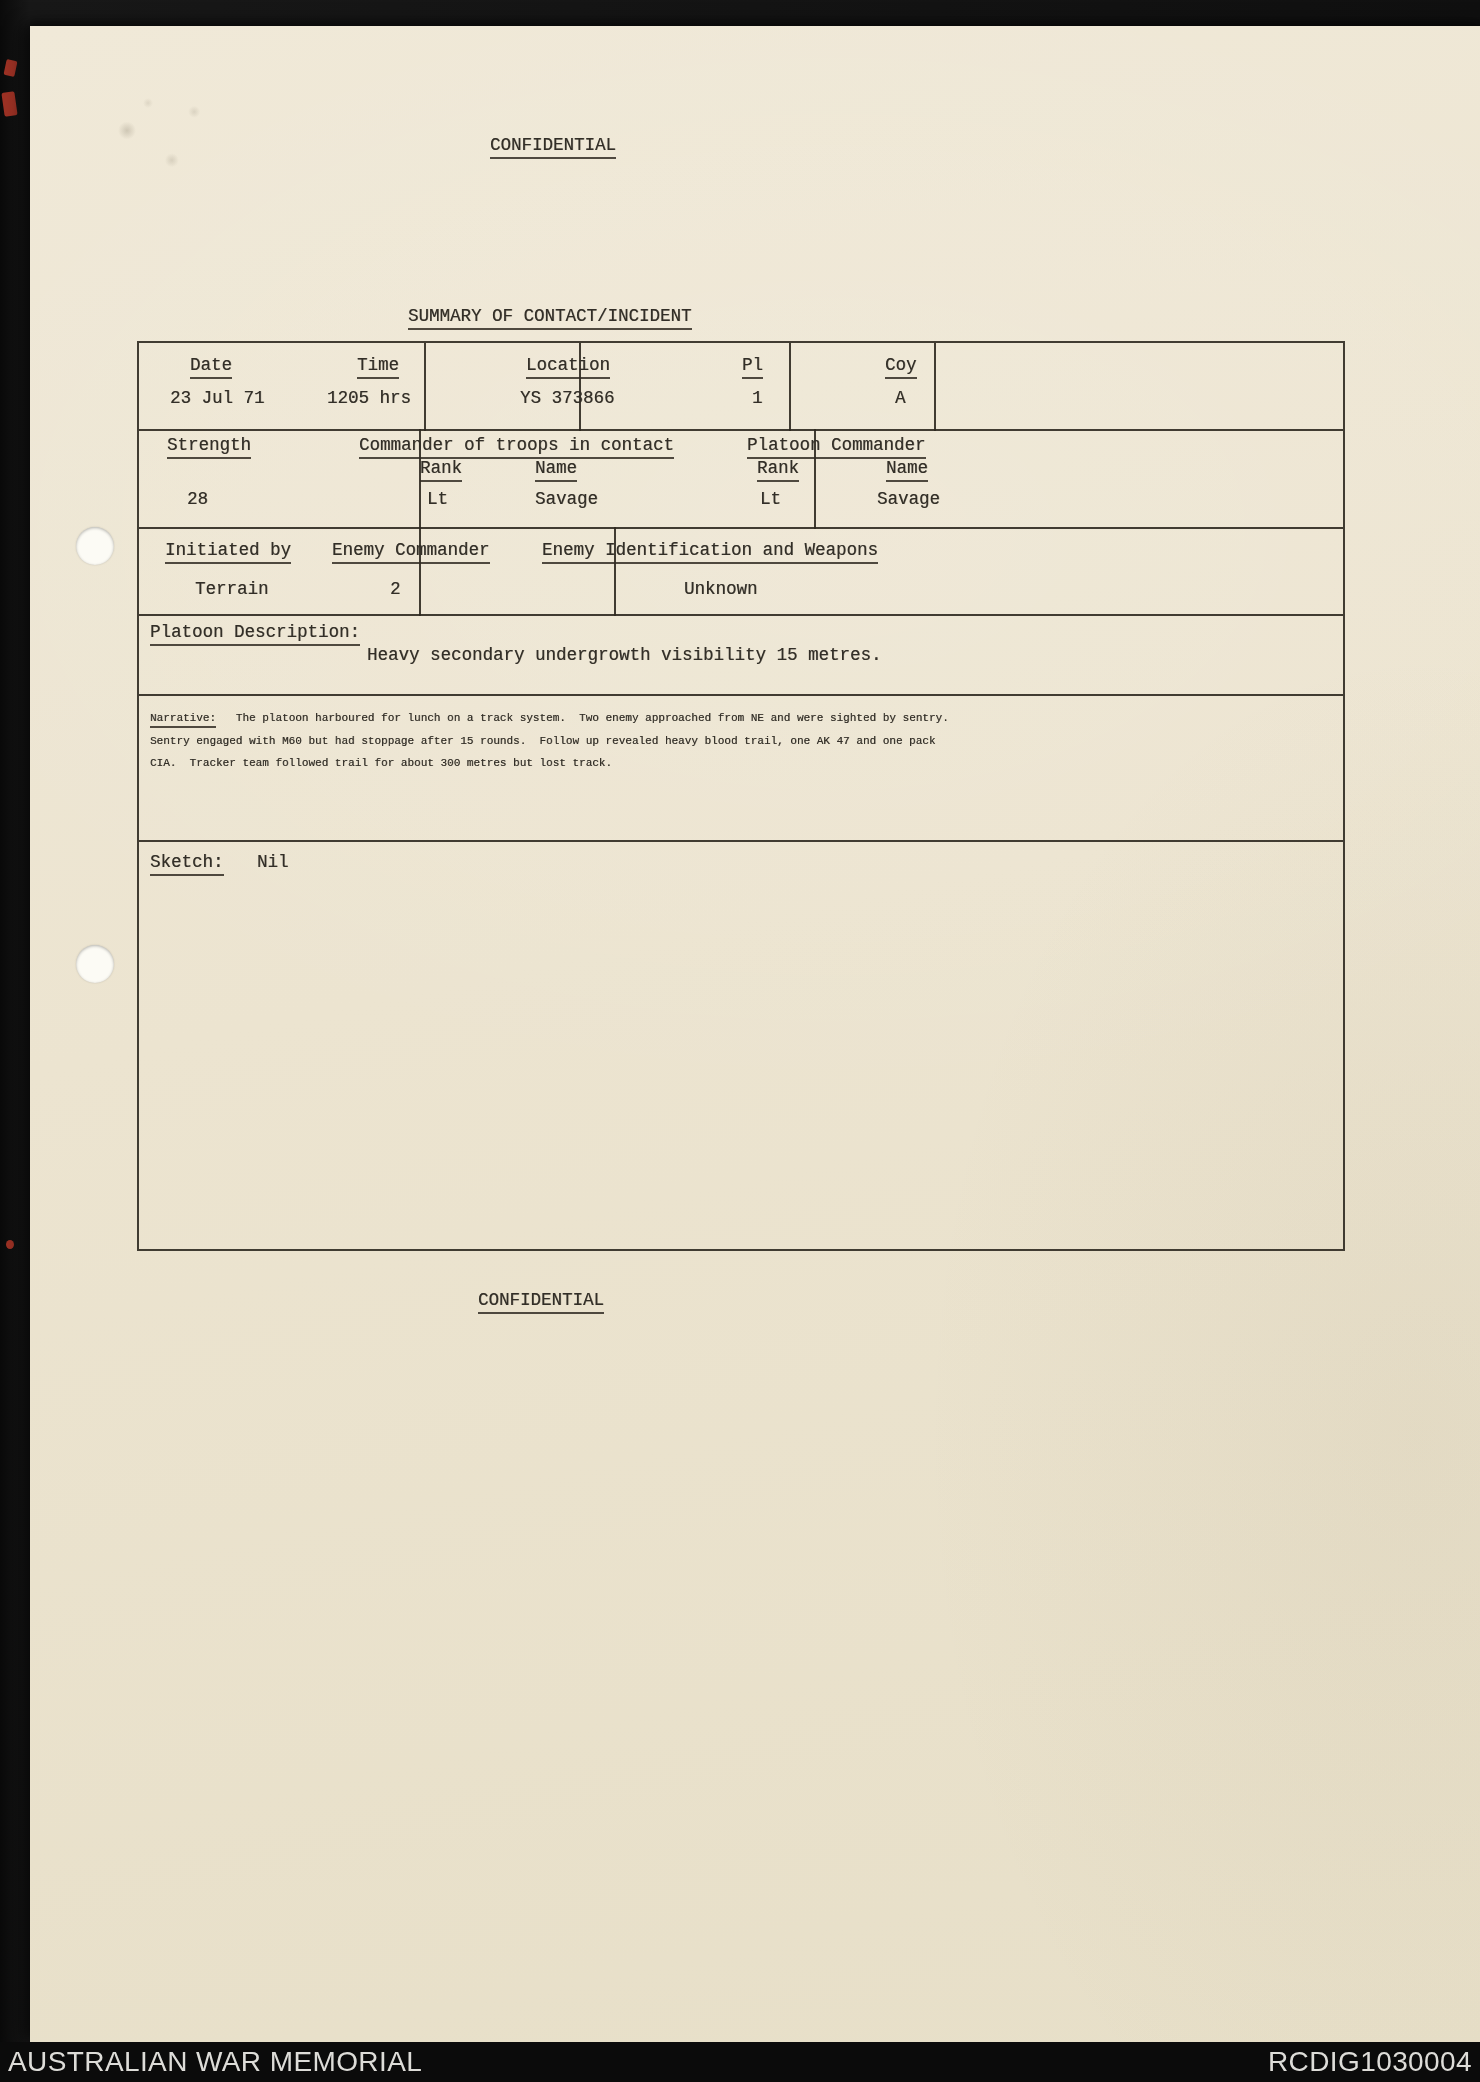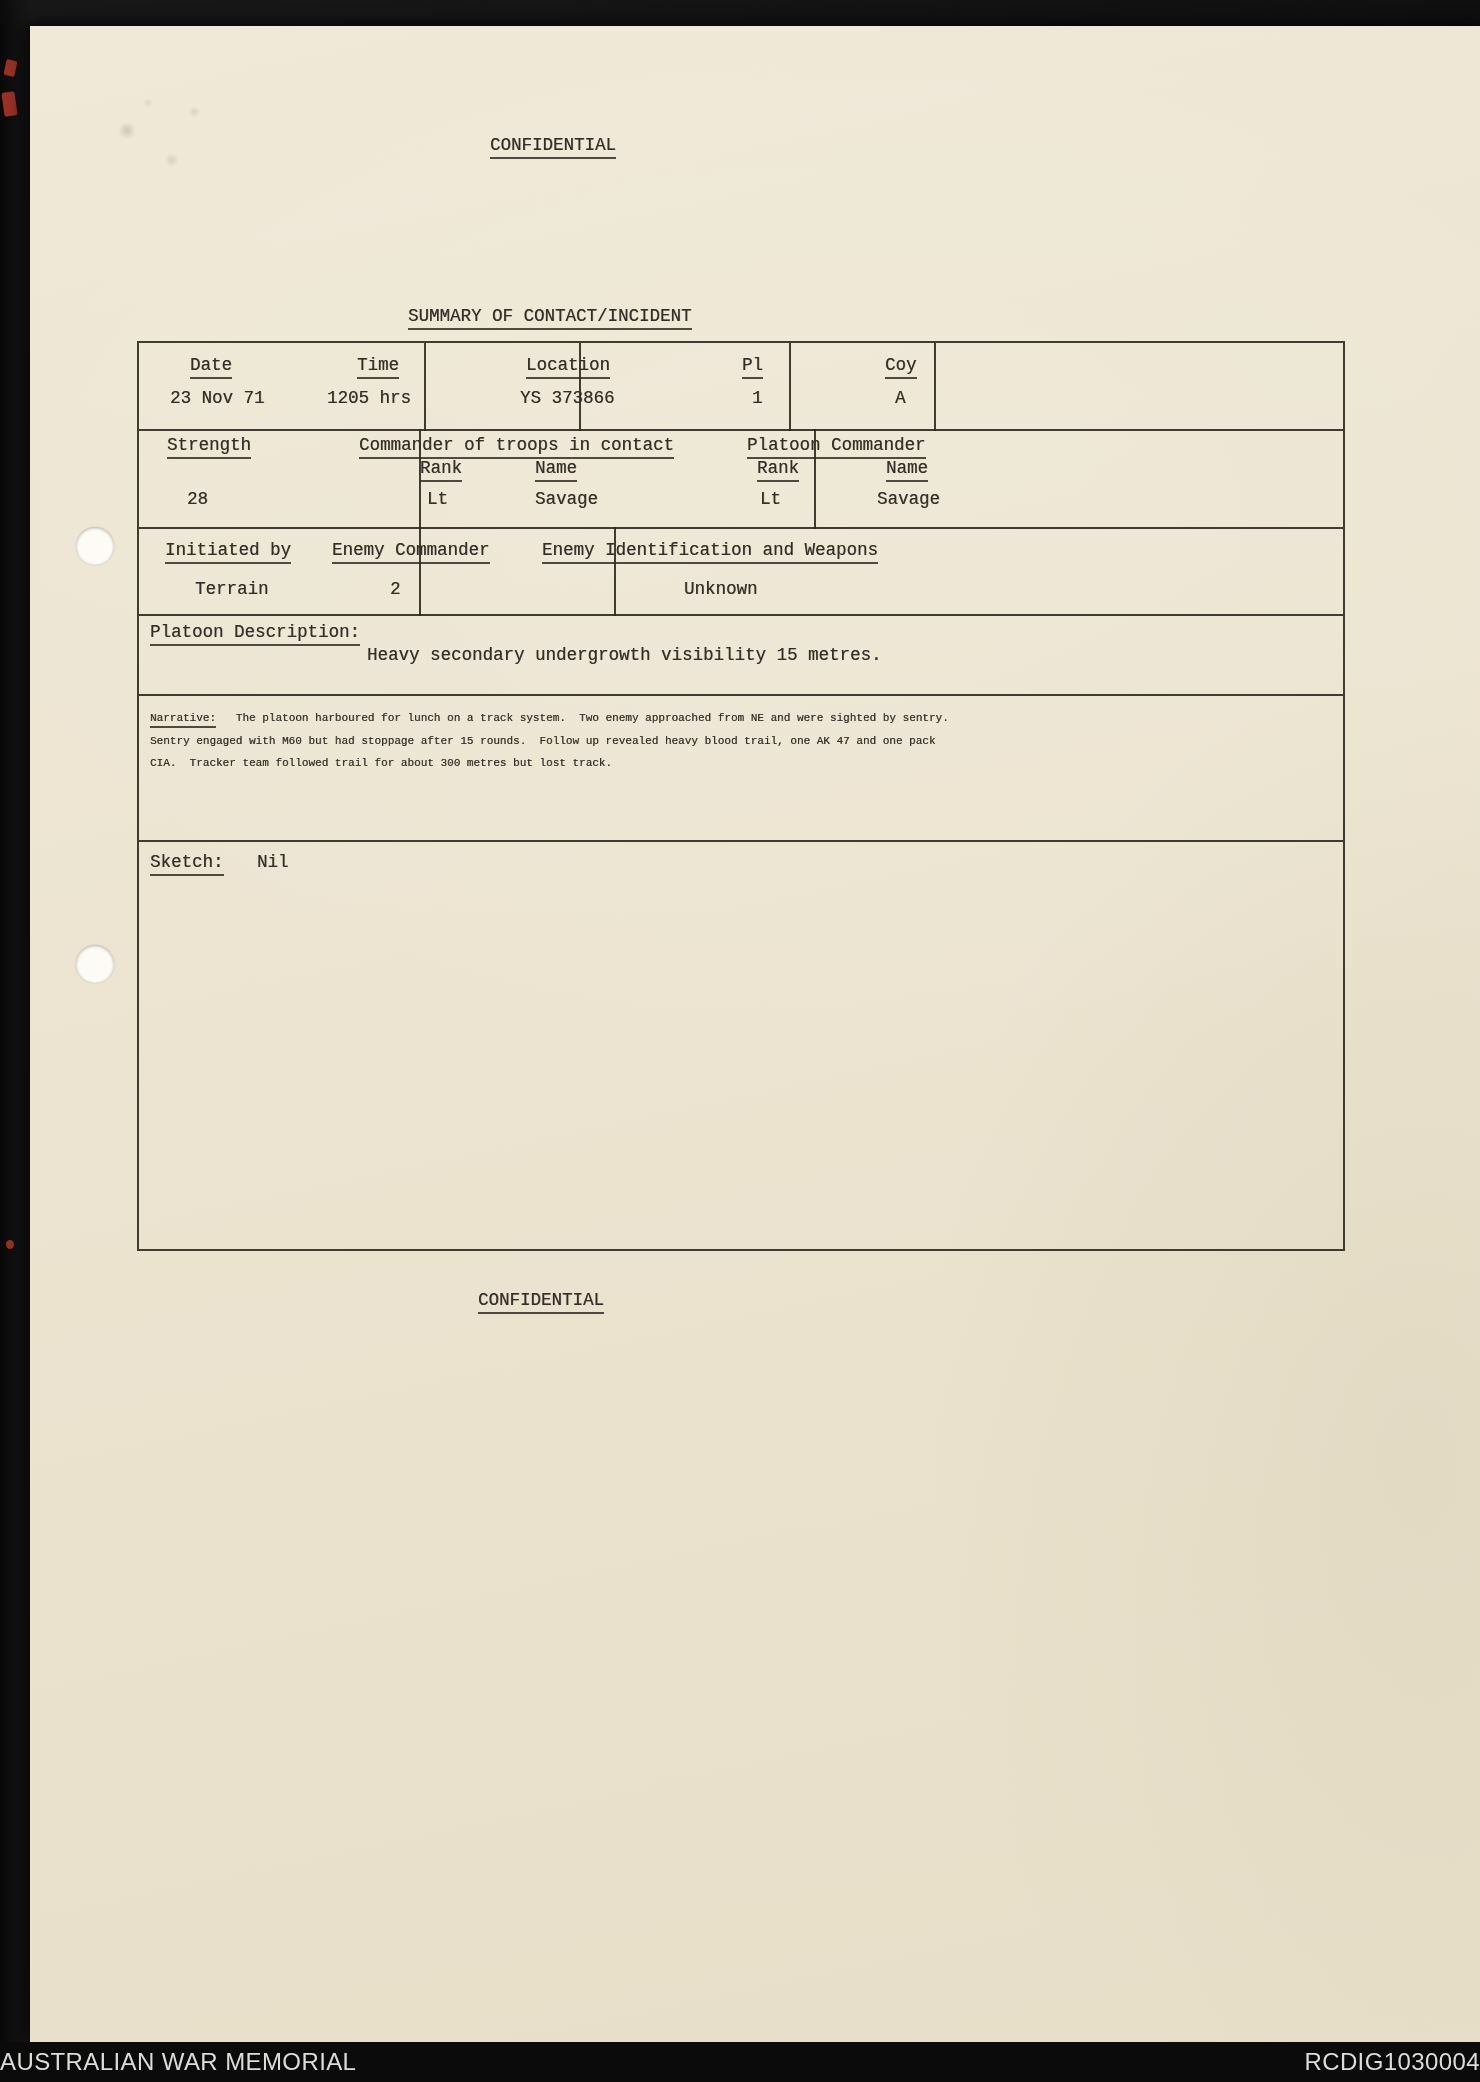--- a/index.html
+++ b/index.html
@@ -64,21 +64,21 @@
               radial-gradient(circle at 78% 28%, rgba(90,80,60,0.14) 0, transparent 6px),
               radial-gradient(circle at 45% 20%, rgba(90,80,60,0.12) 0, transparent 5px); }
 
   .redmark { position:absolute; background:#b23728; opacity:0.88; border-radius:2px; }
   .rm1 { left:5px; top:60px; width:11px; height:16px; transform:rotate(12deg); }
   .rm2 { left:3px; top:92px; width:13px; height:24px; transform:rotate(-8deg); }
   .rm3 { left:6px; top:1240px; width:8px; height:9px; border-radius:50%; }
 
   .footerbar { position:absolute; left:0; bottom:0; width:1480px; height:40px;
                background:#0b0b0b; display:flex; align-items:center; justify-content:space-between;
-               padding:0 0; font-family:"Liberation Sans",sans-serif; font-size:24px;
+               padding:0 8px; font-family:"Liberation Sans",sans-serif; font-size:28px;
                color:#dddcd8; letter-spacing:0.4px; }
 </style>
 </head>
 <body>
 
 <div id="page">
 
   <div class="redmark rm1"></div>
   <div class="redmark rm2"></div>
   <div class="redmark rm3"></div>
@@ -93,21 +93,21 @@
     <span class="t u" style="left:378px; top:280px">SUMMARY OF CONTACT/INCIDENT</span>
 
     <div class="tbl">
 
       <span class="t u" style="left:51px;  top:12px">Date</span>
       <span class="t u" style="left:218px; top:12px">Time</span>
       <span class="t u" style="left:387px; top:12px">Location</span>
       <span class="t u" style="left:603px; top:12px">Pl</span>
       <span class="t u" style="left:746px; top:12px">Coy</span>
 
-      <span class="t" style="left:31px;  top:45px">23 Nov 71</span>
+      <span class="t" style="left:31px;  top:45px">23 Jul 71</span>
       <span class="t" style="left:188px; top:45px">1205 hrs</span>
       <span class="t" style="left:381px; top:45px">YS 373866</span>
       <span class="t" style="left:613px; top:45px">1</span>
       <span class="t" style="left:756px; top:45px">A</span>
 
       <span class="t u" style="left:28px;  top:92px">Strength</span>
       <span class="t u" style="left:220px; top:92px">Commander of troops in contact</span>
       <span class="t u" style="left:281px; top:115px">Rank</span>
       <span class="t u" style="left:396px; top:115px">Name</span>
       <span class="t u" style="left:608px; top:92px">Platoon Commander</span>

